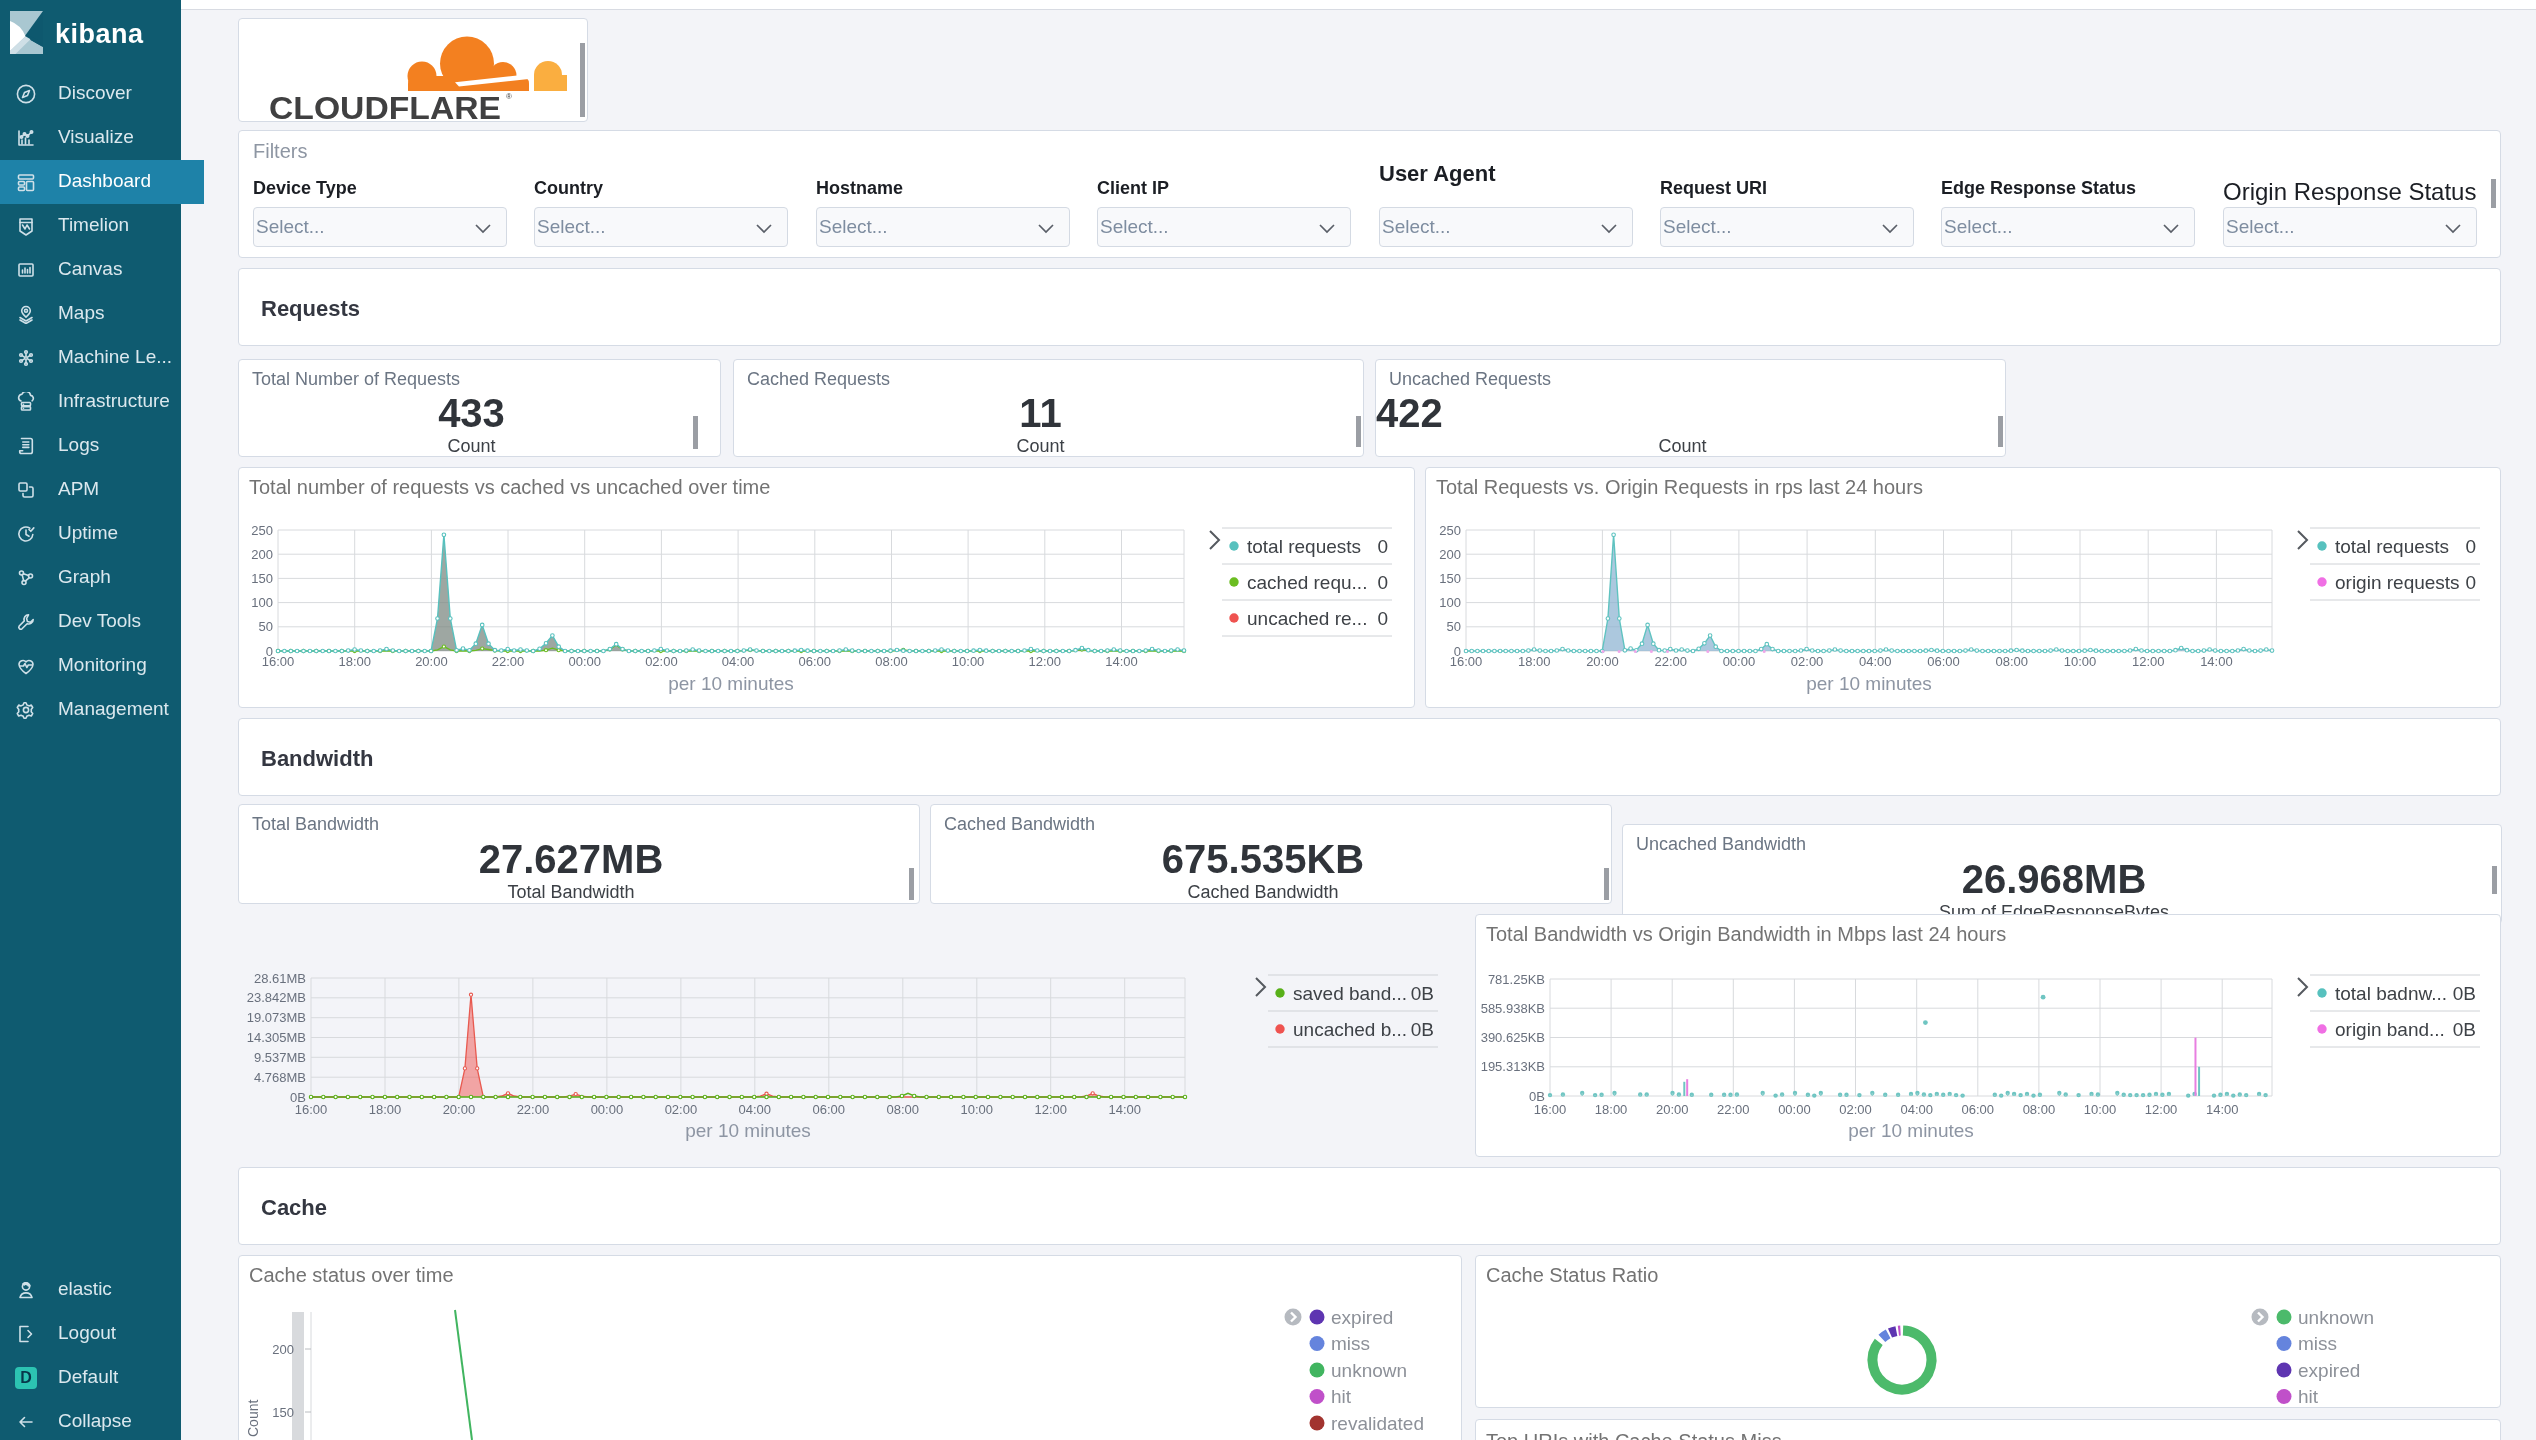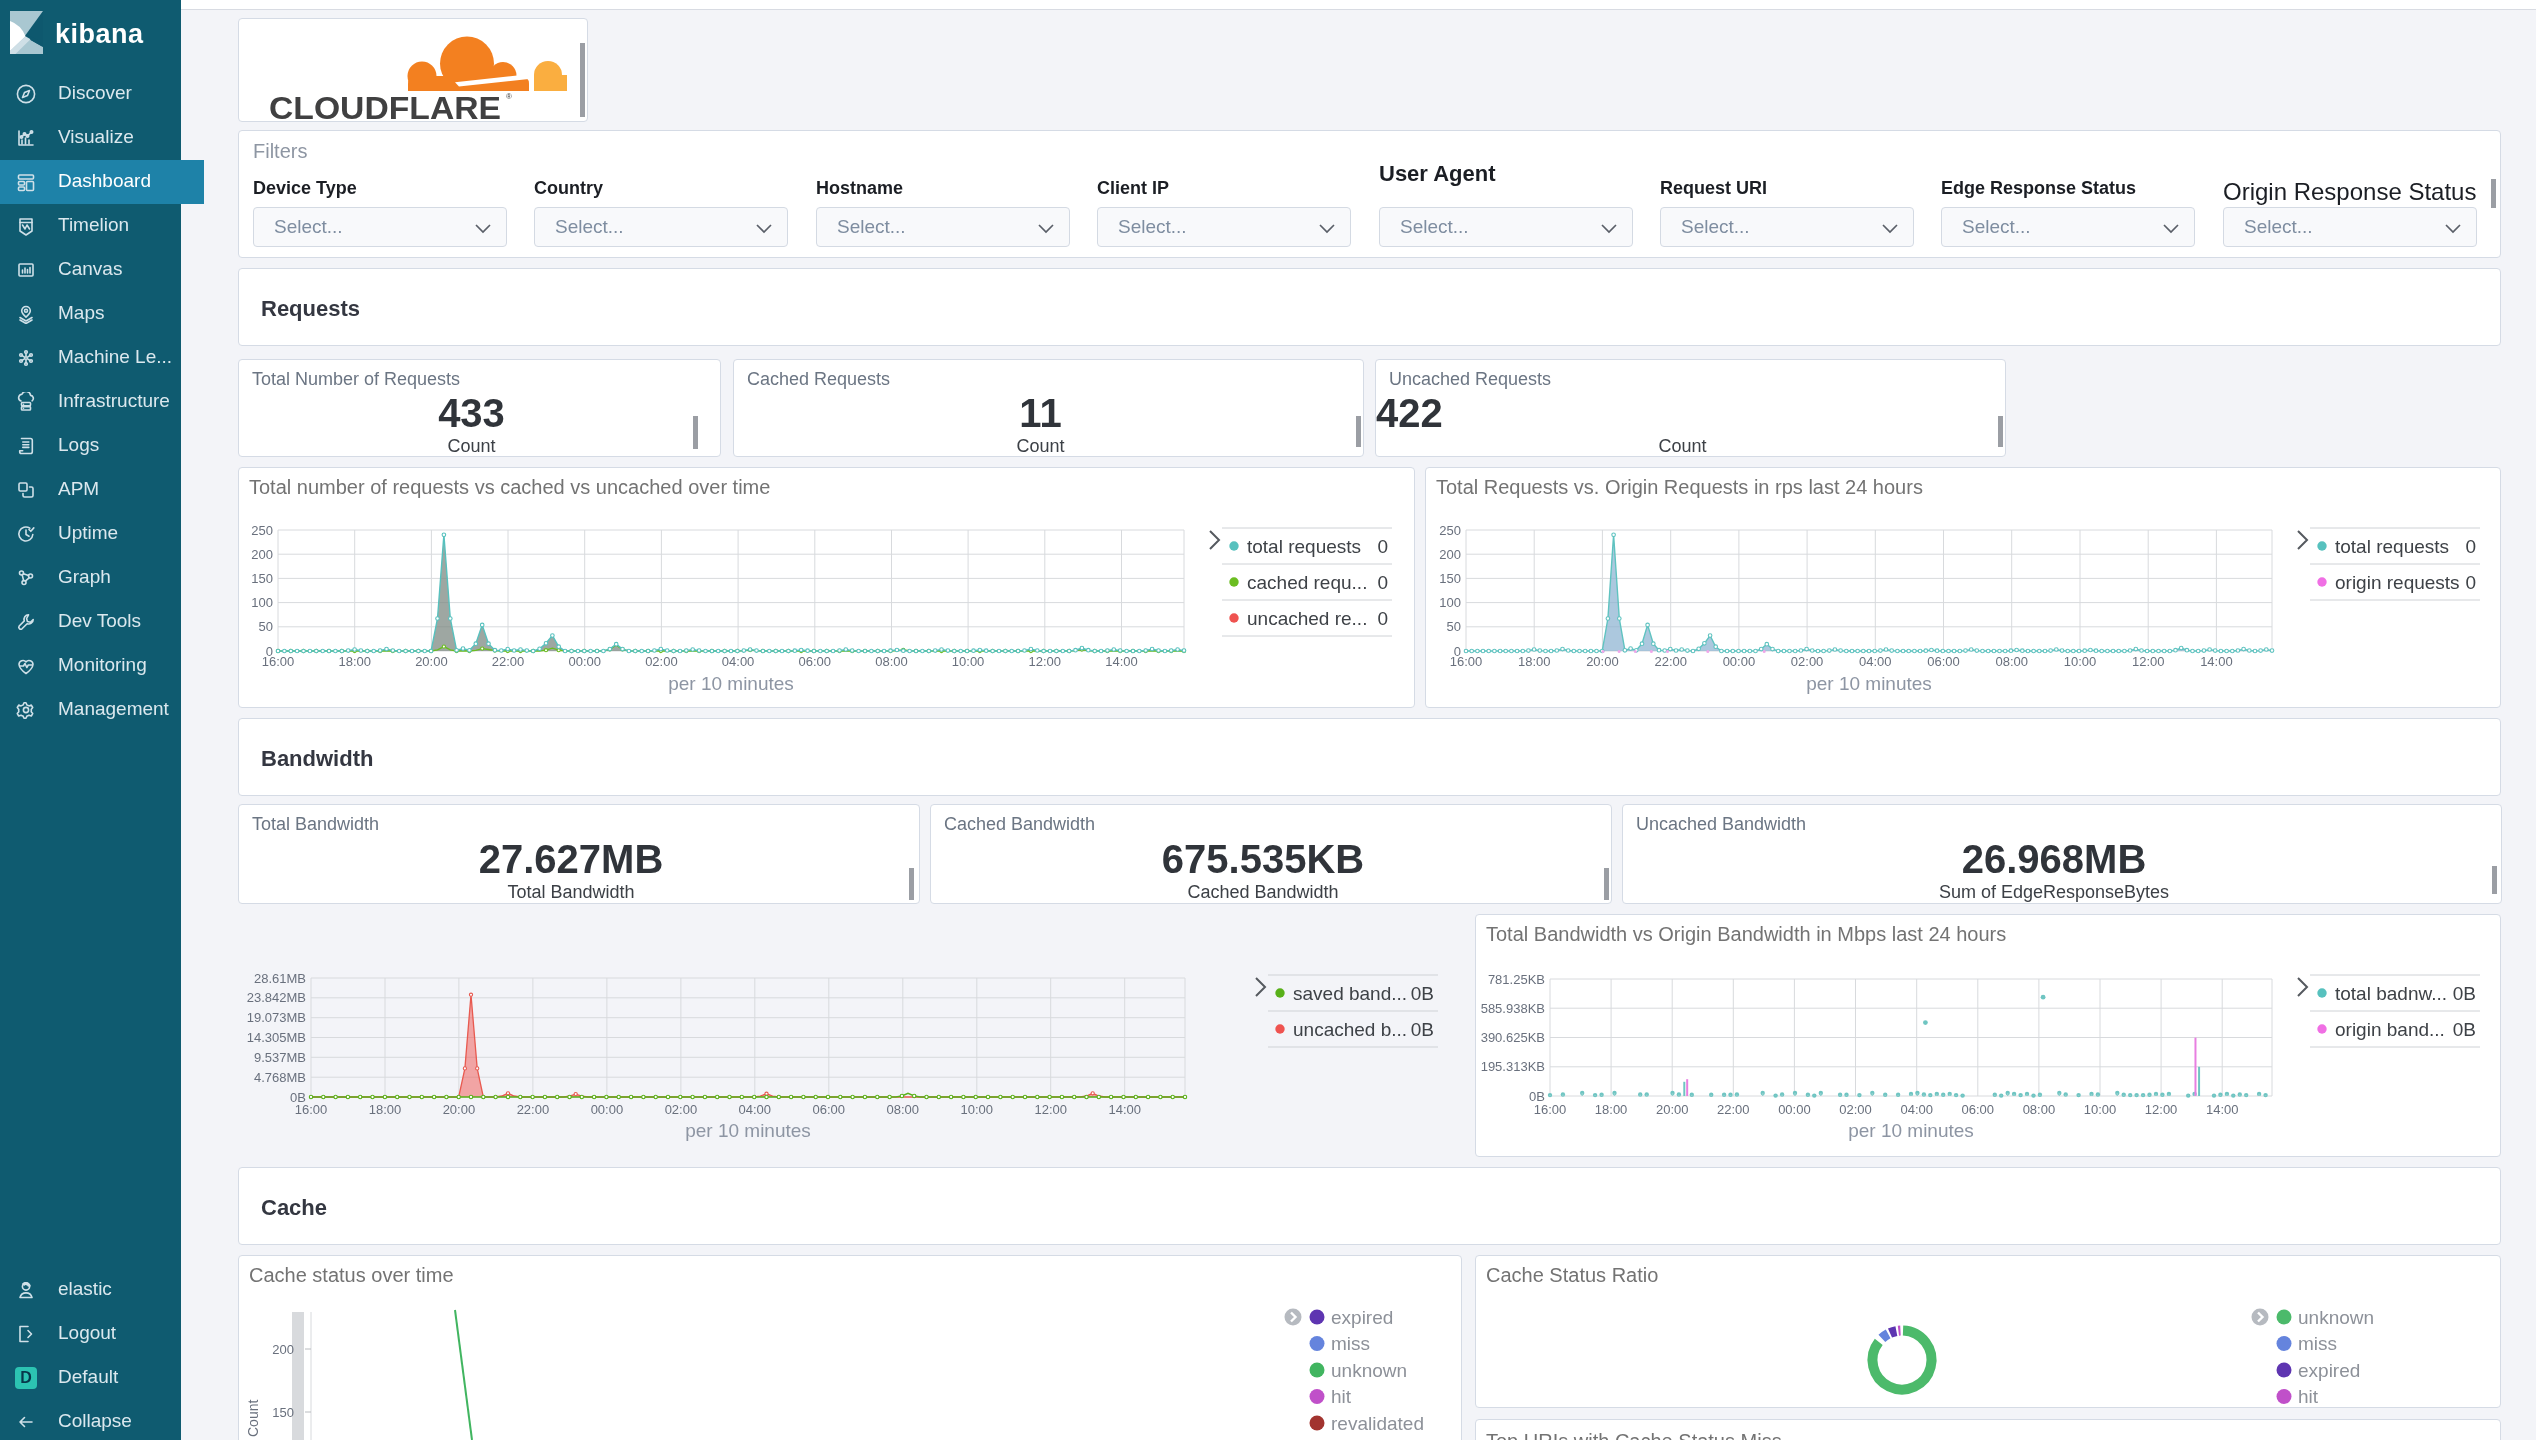--- a/index.html
+++ b/index.html
@@ -3,21 +3,21 @@
 <style>
 * { margin:0; padding:0; box-sizing:border-box; }
 html,body { width:2536px; height:1440px; overflow:hidden; font-family:"Liberation Sans",sans-serif; }
 #page { position:relative; width:2536px; height:1440px; background:#f3f4f8; overflow:hidden; }
 #nav { position:absolute; left:0; top:0; width:181px; height:1440px; background:#0f5b70; z-index:5; }
 #topstrip { position:absolute; left:181px; top:0; right:0; height:10px; background:#fff; border-bottom:1px solid #d8dbe2; }
 .panel { position:absolute; background:#fff; border:1px solid #d5dbe5; border-radius:4px; }
 .thumb { position:absolute; background:#9b9ea4; z-index:3; }
 .hdr { position:absolute; font-size:22px; font-weight:bold; color:#343741; }
 .ctitle { position:absolute; left:10px; top:8px; font-size:20px; color:#737373; }
-.sel { position:absolute; width:254px; height:40px; background:#f8f9fb; border:1px solid #d4dae3; border-radius:4px; font-size:19px; color:#7e8da0; line-height:38px; padding-left:20px; }
+.sel { position:absolute; width:254px; height:40px; background:#f8f9fb; border:1px solid #d4dae3; border-radius:4px; font-size:19px; color:#7e8da0; line-height:38px; padding-left:2px; }
 .nv { position:absolute; left:0; width:204px; height:44px; color:#dbe8ee; font-size:19px; }
 .nv span { position:absolute; left:58px; top:10px; }
 .nv.active { background:#1e82a8; color:#fff; }
 .ch { position:absolute; z-index:2; }
 svg text { font-family:"Liberation Sans",sans-serif; }
 </style></head>
 <body>
 <div id="page">
   <div id="topstrip"></div>
   <div class="panel" style="left:238px;top:18px;width:350px;height:104px"><svg width="350" height="104" viewBox="0 0 350 104">
@@ -109,21 +109,21 @@
     <div class="panel" style="left:238px;top:804px;width:682px;height:100px">
       <div style="position:absolute;left:13px;top:9px;font-size:18px;color:#6b7583">Total Bandwidth</div>
 <div style="position:absolute;left:0;right:16px;top:34px;line-height:1;text-align:center;font-size:40px;font-weight:bold;color:#30343a">27.627MB</div>
 <div style="position:absolute;left:0;right:16px;top:77px;text-align:center;font-size:18px;color:#3c4046">Total Bandwidth</div>
     </div>
     <div class="panel" style="left:930px;top:804px;width:682px;height:100px">
       <div style="position:absolute;left:13px;top:9px;font-size:18px;color:#6b7583">Cached Bandwidth</div>
 <div style="position:absolute;left:0;right:16px;top:34px;line-height:1;text-align:center;font-size:40px;font-weight:bold;color:#30343a">675.535KB</div>
 <div style="position:absolute;left:0;right:16px;top:77px;text-align:center;font-size:18px;color:#3c4046">Cached Bandwidth</div>
     </div>
-    <div class="panel" style="left:1622px;top:804px;width:880px;height:100px">
+    <div class="panel" style="left:1622px;top:824px;width:880px;height:100px">
       <div style="position:absolute;left:13px;top:9px;font-size:18px;color:#6b7583">Uncached Bandwidth</div>
 <div style="position:absolute;left:0;right:16px;top:34px;line-height:1;text-align:center;font-size:40px;font-weight:bold;color:#30343a">26.968MB</div>
 <div style="position:absolute;left:0;right:16px;top:77px;text-align:center;font-size:18px;color:#3c4046">Sum of EdgeResponseBytes</div>
     </div>
     <div class="thumb" style="left:909px;top:868px;width:4.5px;height:32px"></div>
     <div class="thumb" style="left:1604px;top:868px;width:4.5px;height:32px"></div>
     <div class="thumb" style="left:2492px;top:866px;width:4.5px;height:28px"></div>
     <div class="panel" style="left:1475px;top:914px;width:1026px;height:243px">
       <div class="ctitle">Total Bandwidth vs Origin Bandwidth in Mbps last 24 hours</div>
     </div>

